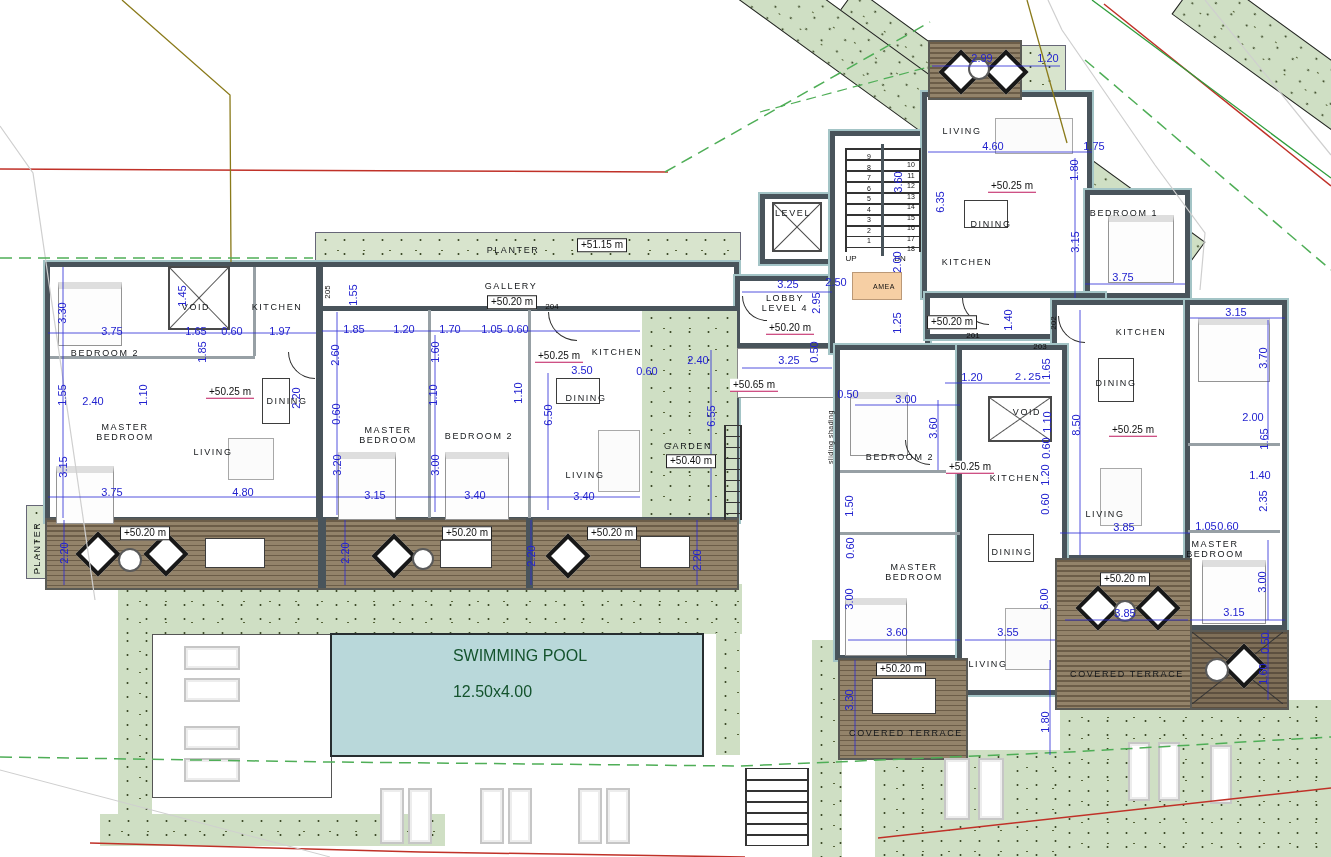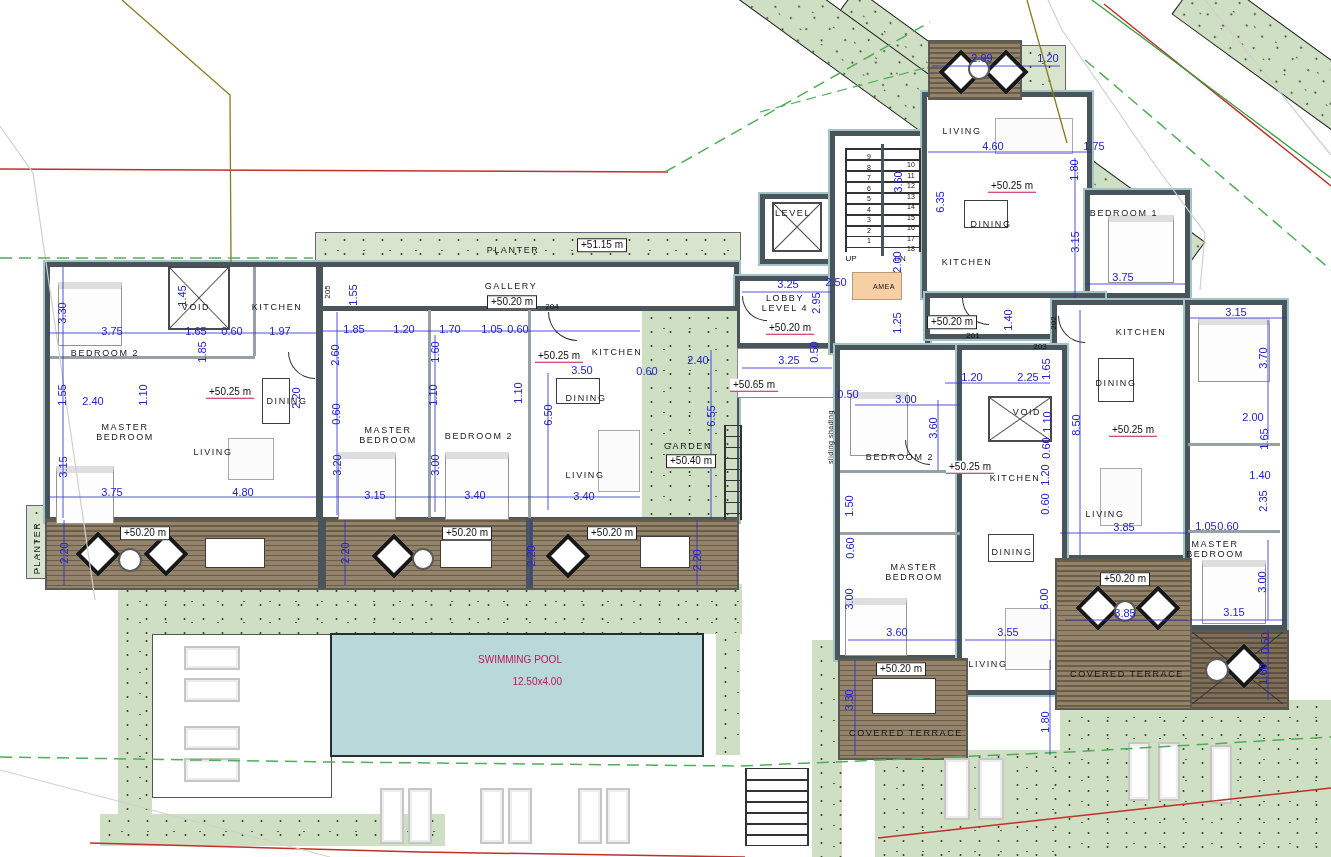--- a/index.html
+++ b/index.html
@@ -43,21 +43,21 @@
   .lbl.v{transform:translate(-50%,-50%) rotate(-90deg)}
   .lbl-room{font-size:9px;letter-spacing:1.6px;color:#14171a}
   .lbl-dim{font-size:11px;color:#2323cf}
   .lbl-level{font-size:10px;color:#101010;background:#fff;padding:0 3px}
   .lbl-level.boxed{border:1px solid #222}
   .lbl-level.uline{border-bottom:1px solid #be185d}
   .lbl-door{font-size:8px;color:#101010}
   .lbl-small{font-size:7px;letter-spacing:.5px;color:#101010}
   .stairnum{position:absolute;z-index:10;font-size:7px;line-height:10.5px;color:#111;text-align:center;white-space:pre-line;transform:translate(-50%,-50%)}
   .updn{position:absolute;z-index:10;font-size:8px;color:#111;transform:translate(-50%,-50%)}
-  .poolname{position:absolute;z-index:10;font-size:10px;color:#be185d;text-align:right;transform:translate(-50%,-50%);white-space:pre-line}
+  .poolname{position:absolute;z-index:10;font-size:16px;color:#14532d;text-align:left;transform:translate(-50%,-50%);white-space:pre-line}
   svg.lines{position:absolute;left:0;top:0;z-index:8;pointer-events:none}
 </style>
 </head>
 <body>
 
 <div class="plan">
 
   <div class="band grass" style="left:856px;top:-12px;width:430px;height:58px;transform:rotate(36deg);transform-origin:top left"></div>
   <div class="band grass" style="left:742px;top:-62px;width:260px;height:50px;transform:rotate(36deg);transform-origin:top left"></div>
   <div class="band grass" style="left:1205px;top:-32px;width:260px;height:55px;transform:rotate(36deg);transform-origin:top left"></div>
@@ -326,21 +326,21 @@
       <div class="lbl lbl-dim v" style="left: 940px; top: 202px;">6.35</div>
       <div class="lbl lbl-dim v" style="left: 1008px; top: 320px;">1.40</div>
       <div class="lbl lbl-dim" style="left: 982px; top: 58px;">2.99</div>
       <div class="lbl lbl-dim" style="left: 1048px; top: 58px;">1.20</div>
       <div class="lbl lbl-dim" style="left: 993px; top: 146px;">4.60</div>
       <div class="lbl lbl-dim" style="left: 1094px; top: 146px;">1.75</div>
       <div class="lbl lbl-dim v" style="left: 1074px; top: 170px;">1.80</div>
       <div class="lbl lbl-dim v" style="left: 1075px; top: 242px;">3.15</div>
       <div class="lbl lbl-dim" style="left: 1123px; top: 277px;">3.75</div>
       <div class="lbl lbl-dim" style="left: 972px; top: 377px;">1.20</div>
-      <div class="lbl lbl-dim" style="left: 1028px; top: 377px;">2.25</div>
+      <div class="lbl lbl-dim" style="left: 1028px; top: 377px; font-family: Liberation Mono, monospace;">2.25</div>
       <div class="lbl lbl-dim v" style="left: 1046px; top: 369px;">1.65</div>
       <div class="lbl lbl-dim" style="left: 1236px; top: 312px;">3.15</div>
       <div class="lbl lbl-dim v" style="left: 1263px; top: 358px;">3.70</div>
       <div class="lbl lbl-dim v" style="left: 1076px; top: 425px;">8.50</div>
       <div class="lbl lbl-dim" style="left: 1253px; top: 417px;">2.00</div>
       <div class="lbl lbl-dim v" style="left: 1264px; top: 439px;">1.65</div>
       <div class="lbl lbl-dim" style="left: 1260px; top: 475px;">1.40</div>
       <div class="lbl lbl-dim v" style="left: 1263px; top: 501px;">2.35</div>
       <div class="lbl lbl-dim" style="left: 1124px; top: 527px;">3.85</div>
       <div class="lbl lbl-dim" style="left: 1206px; top: 526px;">1.05</div>

